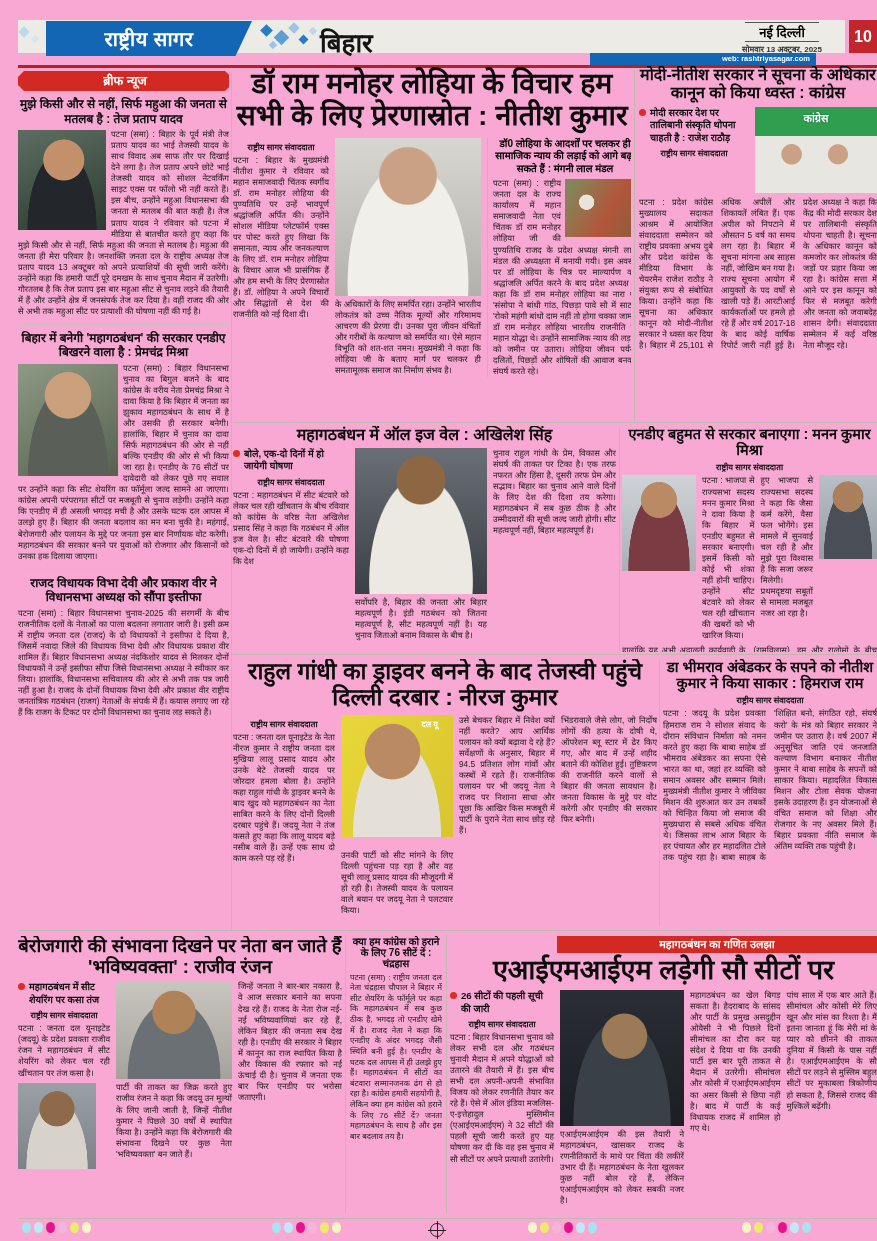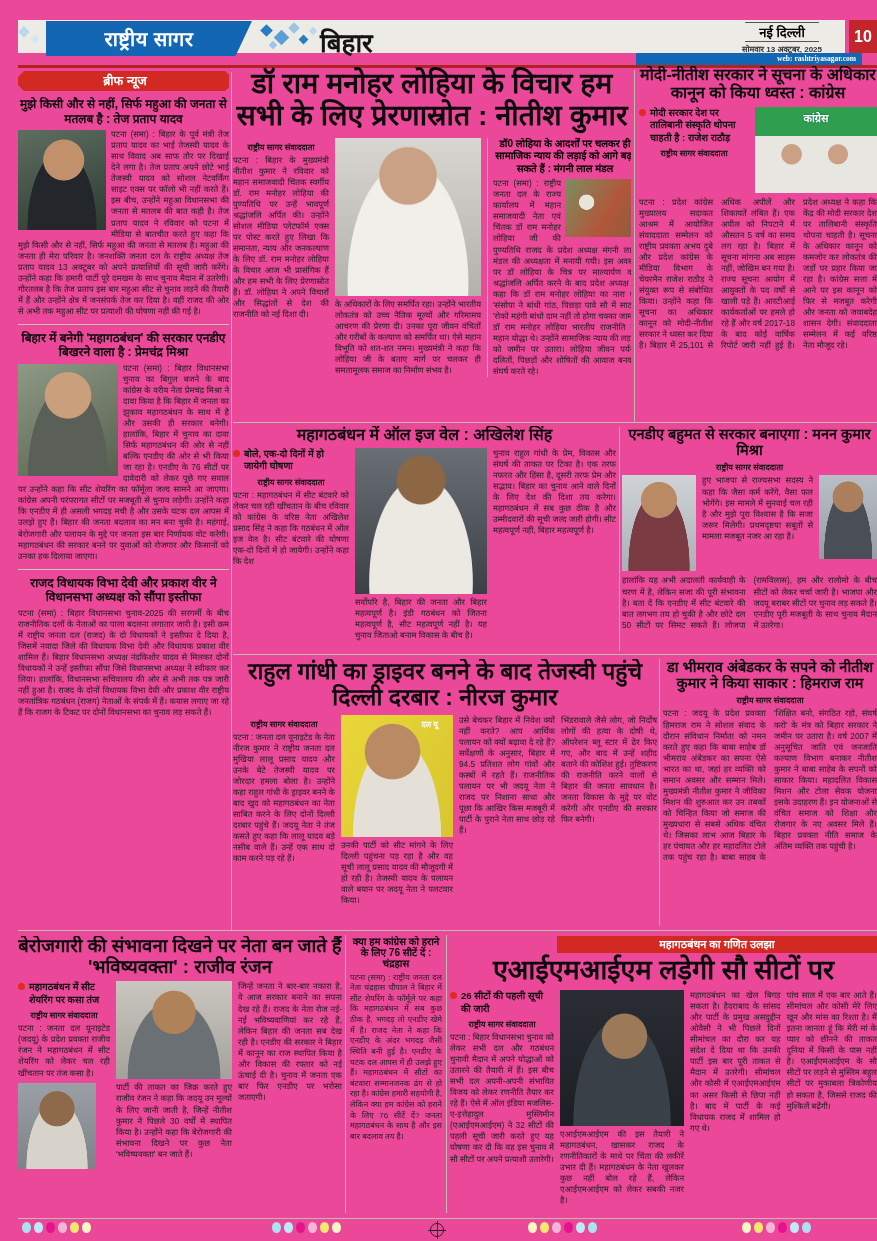--- a/index.html
+++ b/index.html
@@ -1,34 +1,34 @@
 <!DOCTYPE html>
 <html><head>
 <meta charset="utf-8">
 <style>
   * { margin:0; padding:0; box-sizing:border-box; }
   html,body { background:#ffffff; }
   body { font-family:"Liberation Sans","DejaVu Sans",sans-serif; }
-  .page { position:relative; width:877px; height:1241px; background:#ec4899; overflow:hidden; }
+  .page { position:relative; width:877px; height:1241px; background:#f9a8d4; overflow:hidden; }
 
   
   .mast-band { position:absolute; left:18px; top:20px; width:827px; height:33px; background:#ecebe6; }
   .mast-logo { position:absolute; left:46px; top:21px; width:206px; height:35px; background:#1266b4;
                clip-path:polygon(0 0,100% 0,92% 100%,0 100%); color:#fff; font-weight:bold;
                font-size:20px; display:flex; align-items:center; justify-content:center; letter-spacing:.5px; }
   .diamond { position:absolute; transform:rotate(45deg); }
   .mast-section { position:absolute; left:320px; top:24px; width:240px; text-align:left;
                   font-size:26px; font-weight:bold; color:#141414; }
   .mast-city { position:absolute; left:718px; top:22px; width:128px; text-align:center; }
   .mast-city .city { font-size:13px; font-weight:bold; border-top:1px solid #555; border-bottom:1px solid #555; padding:0 14px; display:inline-block; }
   .mast-city .date { font-size:8px; font-weight:bold; color:#333; margin-top:1px; }
   .mast-page { position:absolute; left:849px; top:20px; width:28px; height:33px; background:#c2262c;
                color:#fff; font-weight:bold; font-size:16px; display:flex; align-items:center; justify-content:center; }
-  .mast-web { position:absolute; left:636px; top:53px; width:226px; height:12px; background:#1266b4;
-              color:#fff; font-size:7.5px; font-weight:bold; text-align:right; padding:1px 6px 0 0;font-family:Liberation Serif, serif; }
+  .mast-web { position:absolute; left:590px; top:53px; width:226px; height:12px; background:#1266b4;
+              color:#fff; font-size:7.5px; font-weight:bold; text-align:right; padding:1px 6px 0 0; }
   .mast-rule { position:absolute; left:18px; top:65px; width:859px; height:2.5px; background:#b22222; }
 
   
   .vr { position:absolute; width:1px; background:#bdbab2; }
   .hr { position:absolute; height:1px; background:#bdbab2; }
   .article { position:absolute; overflow:hidden; }
   .headline { font-weight:bold; text-align:center; color:#0c0c0c; line-height:1.12; }
   .body-text { font-size:8.3px; line-height:1.33; text-align:justify; color:#222; }
   .byline { font-size:8.2px; font-weight:bold; text-align:center; margin:3px 0; color:#111; }
   .bullet { display:flex; gap:4px; font-size:9.6px; font-weight:bold; line-height:1.3; color:#101010; text-align:left; }
@@ -188,38 +188,39 @@
         <div class="body-text">चुनाव राहुल गांधी के प्रेम, विकास और संघर्ष की ताकत पर टिका है। एक तरफ नफरत और हिंसा है, दूसरी तरफ प्रेम और सद्भाव। बिहार का चुनाव आने वाले दिनों के लिए देश की दिशा तय करेगा। महागठबंधन में सब कुछ ठीक है और उम्मीदवारों की सूची जल्द जारी होगी। सीट महत्वपूर्ण नहीं, बिहार महत्वपूर्ण है।</div>
       </div>
     </div>
   </div>
 
   <div class="article" style="left:622px;top:426px;width:255px;height:226px;">
     <div class="headline" style="font-size:14.5px;margin-bottom:2px;">एनडीए बहुमत से सरकार बनाएगा : मनन कुमार मिश्रा</div>
     <div class="byline">राष्ट्रीय सागर संवाददाता</div>
     <div class="row">
       <div class="photo" style="width:74px;height:96px;background:radial-gradient(circle at 50% 26%,#b98a63 0 22%,transparent 23%),radial-gradient(ellipse at 50% 96%,#7a3b43 0 58%,transparent 59%),linear-gradient(#cfd3d8,#aab0b6);"></div>
+      <div class="body-text" style="flex:1;">पटना : भाजपा से राज्यसभा सदस्य मनन कुमार मिश्रा ने दावा किया है कि बिहार में एनडीए बहुमत से सरकार बनाएगी। इसमें किसी को कोई भी शंका नहीं होनी चाहिए। उन्होंने सीट बंटवारे को लेकर चल रही खींचतान की खबरों को भी खारिज किया।</div>
       <div class="body-text" style="flex:1;">हुए भाजपा से राज्यसभा सदस्य ने कहा कि जैसा कर्म करेंगे, वैसा फल भोगेंगे। इस मामले में सुनवाई चल रही है और मुझे पूरा विश्वास है कि सजा जरूर मिलेगी। प्रथमदृष्टया सबूतों से मामला मजबूत नजर आ रहा है।</div>
       <div class="photo" style="width:58px;height:84px;background:radial-gradient(circle at 50% 26%,#a97f5c 0 22%,transparent 23%),radial-gradient(ellipse at 50% 96%,#4a4f57 0 58%,transparent 59%),linear-gradient(#b9bfc6,#979da4);"></div>
     </div>
     <div class="body-text cols-2" style="margin-top:4px;height:90px;">हालांकि यह अभी अदालती कार्यवाही के चरण में है, लेकिन सजा की पूरी संभावना है। बता दें कि एनडीए में सीट बंटवारे की बात लगभग तय हो चुकी है और छोटे दल 50 सीटों पर सिमट सकते हैं। लोजपा (रामविलास), हम और रालोमो के बीच सीटों को लेकर चर्चा जारी है। भाजपा और जदयू बराबर सीटों पर चुनाव लड़ सकते हैं। एनडीए पूरी मजबूती के साथ चुनाव मैदान में उतरेगा।</div>
   </div>
 
   <div class="article" style="left:233px;top:659px;width:424px;height:267px;">
     <div class="headline" style="font-size:23px;margin-bottom:4px;">राहुल गांधी का ड्राइवर बनने के बाद तेजस्वी पहुंचे दिल्ली दरबार : नीरज कुमार</div>
     <div class="row">
       <div style="width:102px;flex:none;">
         <div class="byline">राष्ट्रीय सागर संवाददाता</div>
         <div class="body-text">पटना : जनता दल यूनाइटेड के नेता नीरज कुमार ने राष्ट्रीय जनता दल मुखिया लालू प्रसाद यादव और उनके बेटे तेजस्वी यादव पर जोरदार हमला बोला है। उन्होंने कहा राहुल गांधी के ड्राइवर बनने के बाद खुद को महागठबंधन का नेता साबित करने के लिए दोनों दिल्ली दरबार पहुंचे हैं। जदयू नेता ने तंज कसते हुए कहा कि लालू यादव बड़े नसीब वाले हैं। उन्हें एक साथ दो काम करने पड़ रहे हैं।</div>
       </div>
       <div style="width:112px;flex:none;">
         <div class="photo" style="width:112px;height:122px;background:radial-gradient(circle at 46% 30%,#b98a63 0 26%,transparent 27%),radial-gradient(ellipse at 50% 98%,#e4e0d8 0 55%,transparent 56%),linear-gradient(120deg,#e8d73a,#d9c52e);">
           <span class="photo-label" style="text-align:right;padding-right:15px;font-size:8px;text-shadow:none;color:#fff;">दल यू</span>
         </div>
-        <div class="body-text" style="margin-top:3px;">उनकी पार्टी को सीट मांगने के लिए दिल्ली पहुंचना पड़ रहा है और वह सूची लालू प्रसाद यादव की मौजूदगी में हो रही है। तेजस्वी यादव के पलायन वाले बयान पर जदयू नेता ने पलटवार किया।</div>
+        <div class="body-text" style="margin-top:13px;">उनकी पार्टी को सीट मांगने के लिए दिल्ली पहुंचना पड़ रहा है और वह सूची लालू प्रसाद यादव की मौजूदगी में हो रही है। तेजस्वी यादव के पलायन वाले बयान पर जदयू नेता ने पलटवार किया।</div>
       </div>
       <div class="body-text" style="flex:1;">उसे बेचकर बिहार में निवेश क्यों नहीं करते? आप आर्थिक पलायन को क्यों बढ़ावा दे रहे हैं? सर्वेक्षणों के अनुसार, बिहार में 94.5 प्रतिशत लोग गांवों और कस्बों में रहते हैं। राजनीतिक पलायन पर भी जदयू नेता ने राजद पर निशाना साधा और पूछा कि आखिर किस मजबूरी में पार्टी के पुराने नेता साथ छोड़ रहे हैं।</div>
       <div class="body-text" style="flex:1;">भिंडरावाले जैसे लोग, जो निर्दोष लोगों की हत्या के दोषी थे, ऑपरेशन ब्लू स्टार में ढेर किए गए, और बाद में उन्हें शहीद बताने की कोशिश हुई। तुष्टिकरण की राजनीति करने वालों से बिहार की जनता सावधान है। जनता विकास के मुद्दे पर वोट करेगी और एनडीए की सरकार फिर बनेगी।</div>
     </div>
   </div>
 
   <div class="article" style="left:663px;top:659px;width:214px;height:267px;">
     <div class="headline" style="font-size:14.5px;margin-bottom:2px;">डा भीमराव अंबेडकर के सपने को नीतीश कुमार ने किया साकार : हिमराज राम</div>
     <div class="byline">राष्ट्रीय सागर संवाददाता</div>
     <div class="body-text cols-2" style="height:218px;">पटना : जदयू के प्रदेश प्रवक्ता हिमराज राम ने सोशल संवाद के दौरान संविधान निर्माता को नमन करते हुए कहा कि बाबा साहेब डॉ भीमराव अंबेडकर का सपना ऐसे भारत का था, जहां हर व्यक्ति को समान अवसर और सम्मान मिले। मुख्यमंत्री नीतीश कुमार ने जीविका मिशन की शुरुआत कर उन तबकों को चिन्हित किया जो समाज की मुख्यधारा से सबसे अधिक वंचित थे। जिसका लाभ आज बिहार के हर पंचायत और हर महादलित टोले तक पहुंच रहा है। बाबा साहब के 'शिक्षित बनो, संगठित रहो, संघर्ष करो' के मंत्र को बिहार सरकार ने जमीन पर उतारा है। वर्ष 2007 में अनुसूचित जाति एवं जनजाति कल्याण विभाग बनाकर नीतीश कुमार ने बाबा साहेब के सपनों को साकार किया। महादलित विकास मिशन और टोला सेवक योजना इसके उदाहरण हैं। इन योजनाओं से वंचित समाज को शिक्षा और रोजगार के नए अवसर मिले हैं। बिहार प्रवक्ता नीति समाज के अंतिम व्यक्ति तक पहुंची है।</div>

